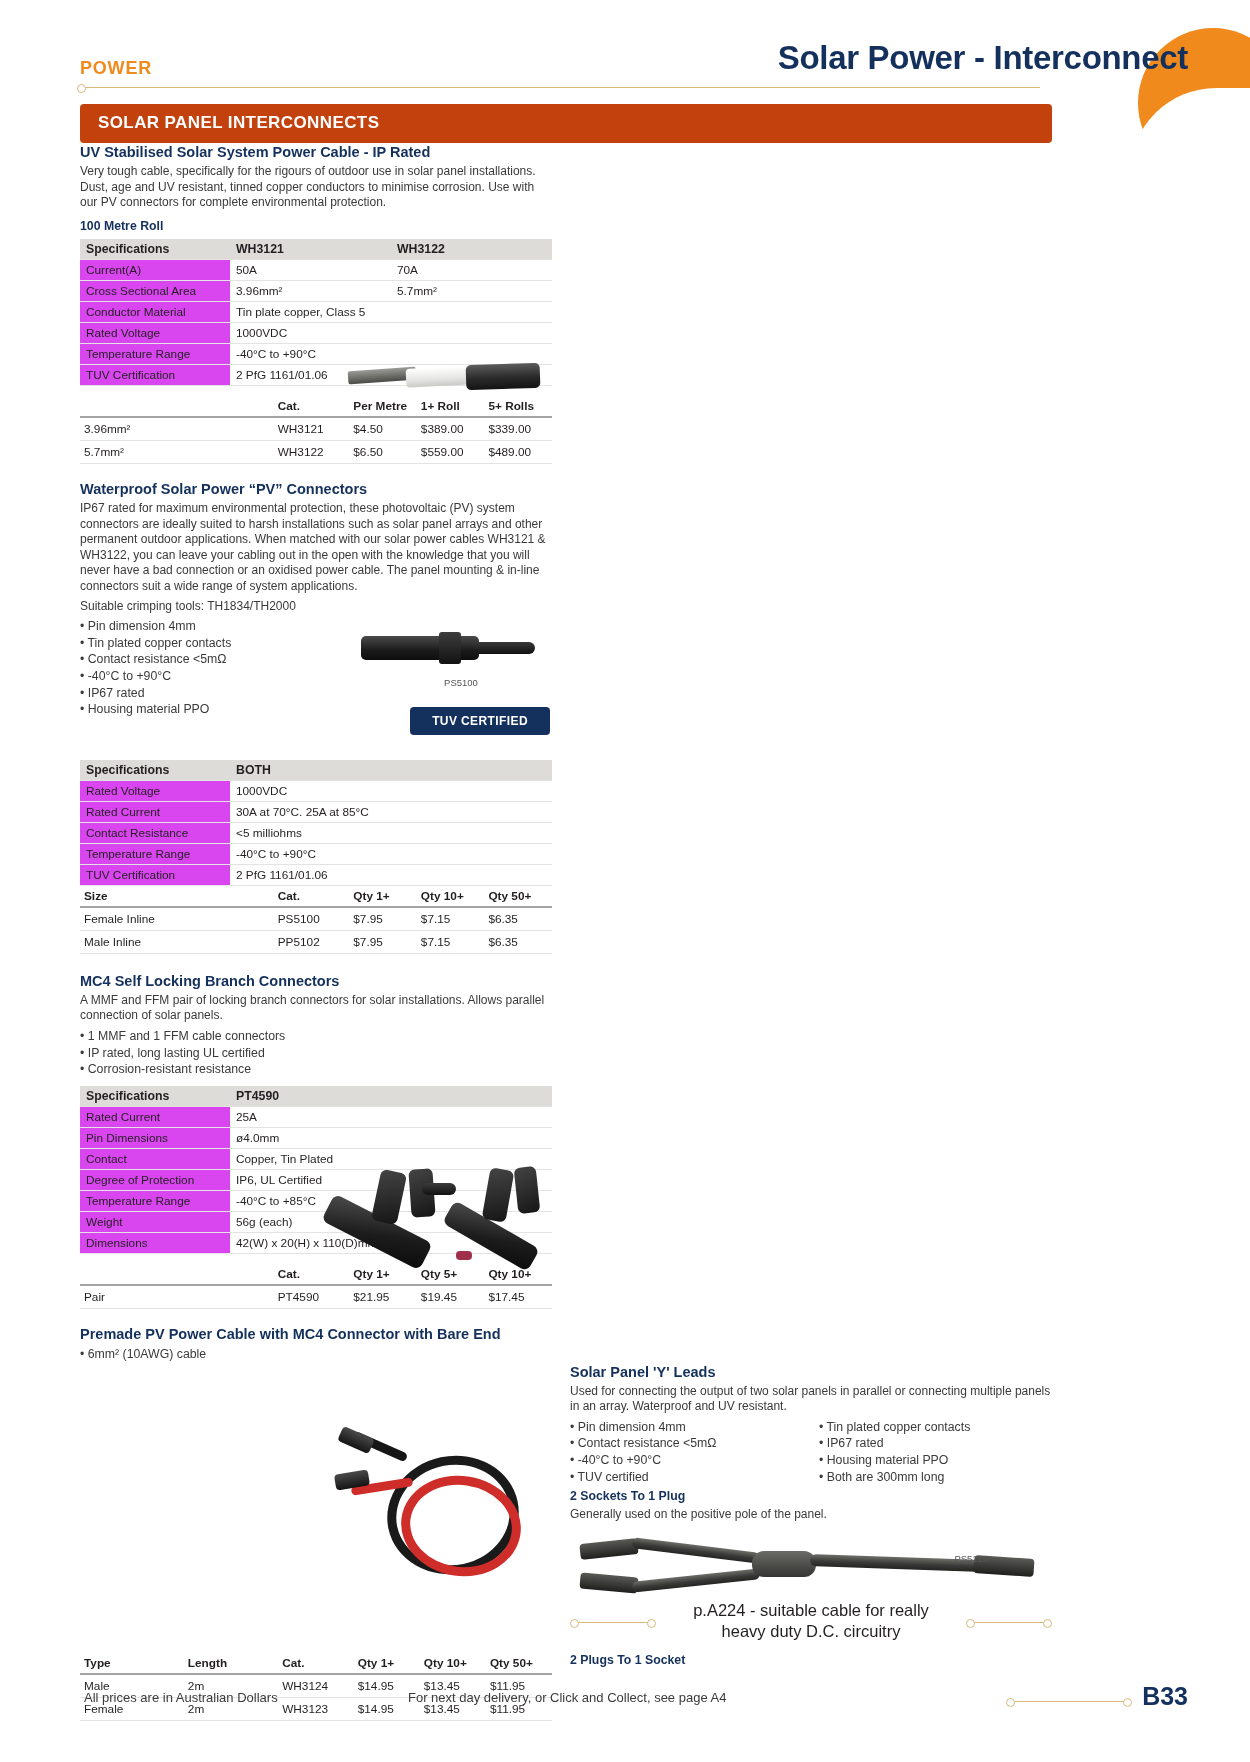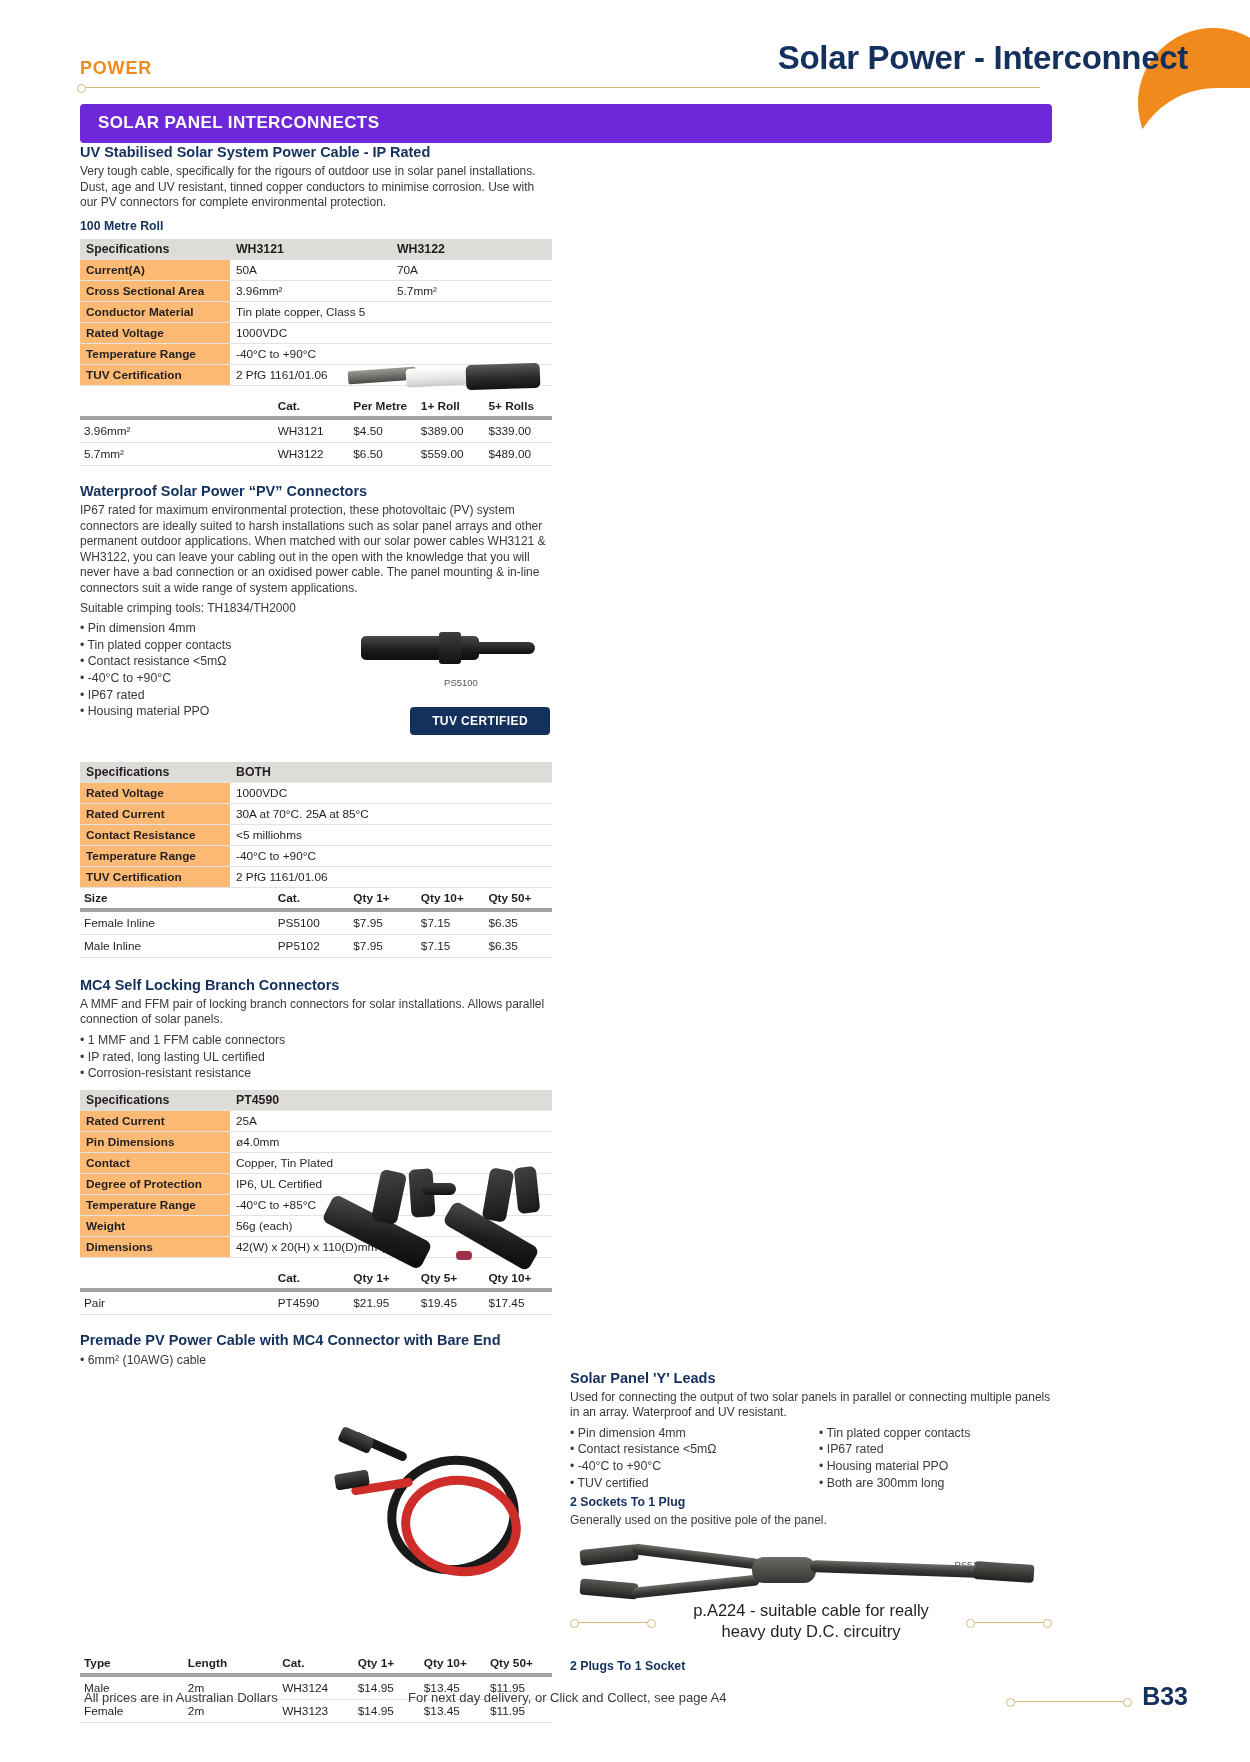--- a/index.html
+++ b/index.html
@@ -39,21 +39,21 @@
     background: #d9b87a; z-index: 2;
   }
   .hdr-rule::before {
     content: ""; position: absolute; left: -3px; top: -3px;
     width: 7px; height: 7px; border-radius: 50%;
     border: 1px solid #d9b87a; background: #fff;
   }
 
   
   .banner {
-    background: #6d28d9; color: #fff;
+    background: #c2410c; color: #fff;
     font-size: 17px; font-weight: bold; letter-spacing: .4px;
     padding: 9px 16px 10px 18px;
     border-radius: 4px;
   }
 
   
   .col-left  { position: absolute; left: 80px;  top: 143px; width: 472px; }
   .col-right { position: absolute; left: 570px; top: 143px; width: 482px; }
   .banner-wrap { position: absolute; left: 80px; top: 104px; width: 972px; }
 
@@ -68,29 +68,29 @@
   .sub-lbl { font-size: 12.3px; font-weight: bold; color: #14305c; margin: 8px 0 4px; }
   ul.bul { list-style: none; font-size: 12.3px; line-height: 1.35; color: #3a3a3a; }
   ul.bul li::before { content: "\2022  "; }
   .two-col-bul { display: flex; gap: 16px; }
   .two-col-bul ul { flex: 1; }
 
   
   table.spec { width: 100%; border-collapse: collapse; font-size: 11.8px; margin-top: 6px; }
   table.spec td { padding: 3px 6px; vertical-align: top; }
   table.spec tr { border-bottom: 1px solid #e3e3e3; }
-  table.spec td.k { background: #fdba74; font-weight: bold; color: #231f20; width: 150px; }
+  table.spec td.k { background: #d946ef; font-weight: normal; color: #231f20; width: 150px; }
   table.spec tr.hd td { background: #dedcd8; font-weight: bold; font-size: 12.3px; }
   table.spec tr.hd td.k { background: #dedcd8; }
 
   
   table.price { width: 100%; border-collapse: collapse; font-size: 11.8px; margin-top: 10px; }
   table.price th {
     font-size: 11.8px; font-weight: bold; text-align: left;
-    padding: 3px 4px; border-bottom: 4px solid #a3a3a3; color:#231f20;
+    padding: 3px 4px; border-bottom: 2px solid #a3a3a3; color:#231f20;
   }
   table.price td { padding: 4px 4px; border-bottom: 1px solid #e3e3e3; color:#231f20; }
   table.price col.c-desc  { width: 41%; }
   table.price col.c-cat   { width: 16%; }
   table.price col.c-p     { width: 14.3%; }
 
   
   .tuv-badge {
     display: inline-block; background: #14305c; color: #fff;
     font-size: 12px; font-weight: bold; letter-spacing: .4px;

